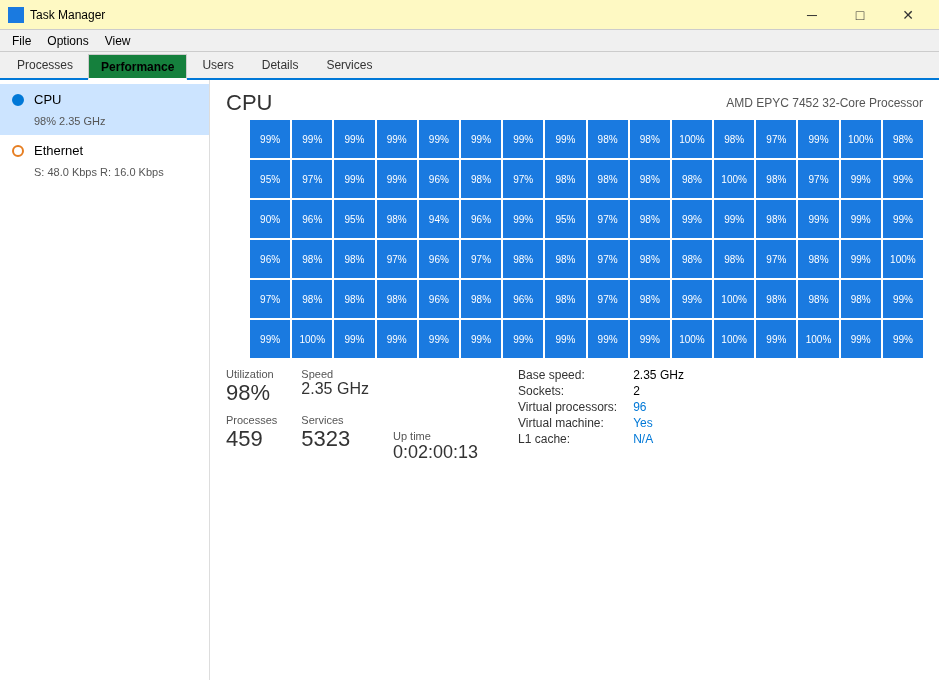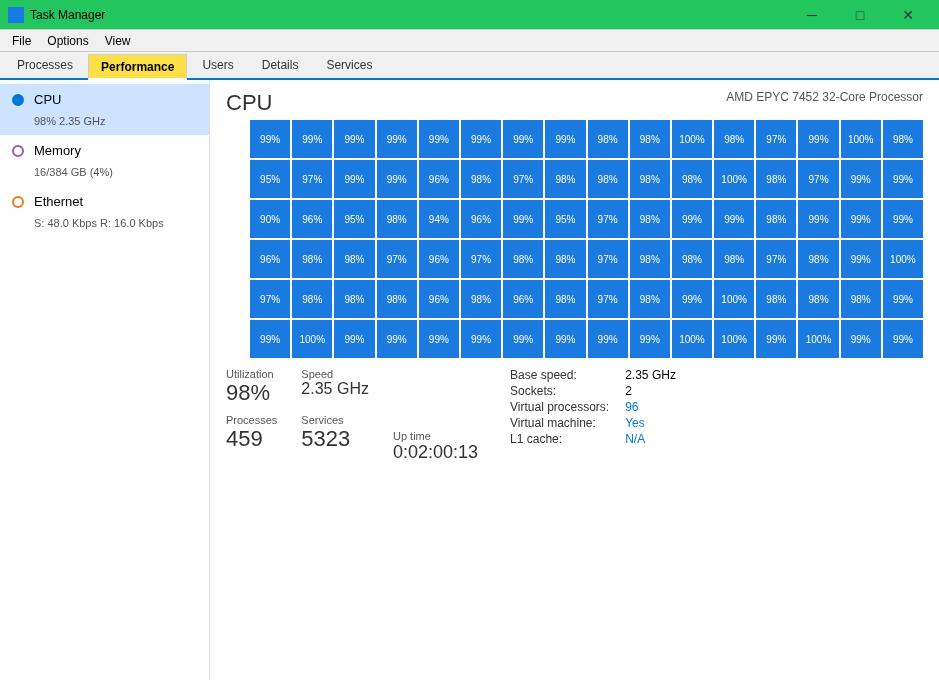--- a/index.html
+++ b/index.html
@@ -1,20 +1,20 @@
 <!DOCTYPE html>
 <html><head>
   <meta charset="utf-8">
   <style>
     * { margin: 0; padding: 0; box-sizing: border-box; }
     body { font-family: 'Segoe UI', Tahoma, Geneva, Verdana, sans-serif; font-size: 12px; background: #f0f0f0; width: 939px; height: 680px; overflow: hidden; }
 
     
     .title-bar {
-      background: #22c55e;
+      background: #fef9c3;
       height: 30px;
       display: flex;
       align-items: center;
       padding: 0 8px;
       border-bottom: 1px solid #ccc;
       justify-content: space-between;
     }
     .title-bar-left {
       display: flex;
       align-items: center;
@@ -65,21 +65,21 @@
       cursor: pointer;
       font-size: 12px;
       color: #333;
       border: 1px solid transparent;
       margin-right: 2px;
       height: 26px;
       display: flex;
       align-items: center;
     }
     .tab.active {
-      background: #fde047;
+      background: #15803d;
       border: 1px solid #ccc;
       border-bottom: 2px solid #fff;
       margin-bottom: -2px;
       font-weight: bold;
       color: #000;
     }
 
     
     .main-container {
       display: flex;
@@ -125,21 +125,21 @@
     }
 
     
     .cpu-header {
       display: flex;
       justify-content: space-between;
       align-items: flex-start;
       margin-bottom: 4px;
     }
     .cpu-title { font-size: 22px; font-weight: 300; color: #333; }
-    .cpu-model { font-size: 12px; color: #555; text-align: right; }
+    .cpu-model { font-size: 12px; color: #555; text-align: right; margin-top: 6px; }
 
     .section-label { font-size: 11px; color: #555; margin-bottom: 4px; }
 
     
     .processor-grid {
       display: grid;
       grid-template-columns: repeat(16, 1fr);
       gap: 2px;
       background: #fff;
       margin-bottom: 10px;
@@ -153,21 +153,21 @@
       padding: 6px 0;
       height: 38px;
       display: flex;
       align-items: center;
       justify-content: center;
     }
 
     
     .stats-area {
       display: flex;
-      gap: 0;
+      gap: 8px;
       margin-top: 4px;
     }
     .stats-left {
       display: grid;
       grid-template-columns: auto auto auto;
       gap: 0 24px;
       align-content: start;
     }
     .stat-group { margin-bottom: 8px; }
     .stat-label { font-size: 11px; color: #555; }
@@ -222,27 +222,20 @@
 
   <div class="sidebar">
     <div class="sidebar-item active">
       <div class="sidebar-dot active"></div>
       <div class="sidebar-item-text">
         <div class="sidebar-item-name">CPU</div>
         <div class="sidebar-item-detail">98% 2.35 GHz</div>
       </div>
     </div>
     <div class="sidebar-item">
-      <div class="sidebar-dot memory"></div>
-      <div class="sidebar-item-text">
-        <div class="sidebar-item-name">Memory</div>
-        <div class="sidebar-item-detail">16/384 GB (4%)</div>
-      </div>
-    </div>
-    <div class="sidebar-item">
       <div class="sidebar-dot ethernet"></div>
       <div class="sidebar-item-text">
         <div class="sidebar-item-name">Ethernet</div>
         <div class="sidebar-item-detail">S: 48.0 Kbps  R: 16.0 Kbps</div>
       </div>
     </div>
   </div>
 
   <div class="content-area">
 

